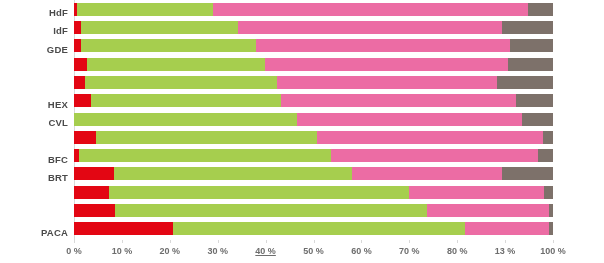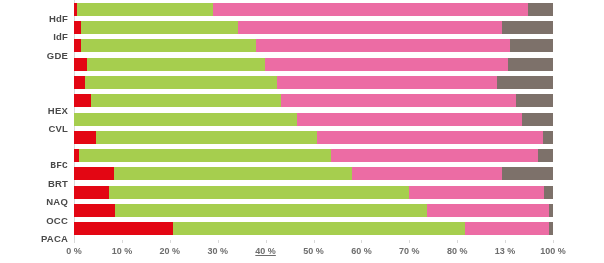--- a/index.html
+++ b/index.html
@@ -31,21 +31,21 @@
     position: absolute;
     left: 74px;
     top: 0px;
     width: 1px;
     height: 240px;
     background: #d9d9d9;
   }
   .cat-labels {
     position: absolute;
     left: 0px;
-    top: 10px;
+    top: 4px;
     width: 68px;
     height: 238px;
   }
   .cat-label {
     position: absolute;
     right: 0;
     width: 68px;
     text-align: right;
     font-size: 9.5px;
     font-weight: bold;
@@ -92,24 +92,22 @@
 <body>
 
 <div id="chart-root">
 
   <div class="cat-labels">
       <div class="cat-label" style="top: 3.15385px;">HdF</div>
       <div class="cat-label" style="top: 39.7692px;">GDE</div>
       <div class="cat-label" style="top: 21.4615px;">IdF</div>
       <div class="cat-label" style="top: 94.6923px;">HEX</div>
       <div class="cat-label" style="top: 113px;">CVL</div>
-      <div class="cat-label" style="top: 149.615px; font-family: Liberation Mono, monospace;">BFC</div>
+      <div class="cat-label" style="top: 149.615px;">BFC</div>
       <div class="cat-label" style="top: 167.923px;">BRT</div>
-      <div class="cat-label" style="top: 186.231px;">NAQ</div>
-      <div class="cat-label" style="top: 204.538px;">OCC</div>
       <div class="cat-label" style="top: 222.846px; margin-left: 8px;">PACA</div>
     </div>
 
   <div class="axis-line"></div>
 
   <div class="plot-area">
       <div class="bar-row" style="top: 2.65385px; height: 13px;">
         <div class="seg" title="HdF — red: 0.7%" style="width: 0.7%; background: rgb(227, 6, 19);"></div>
         <div class="seg" title="HdF — green: 28.3%" style="width: 28.3%; background: rgb(166, 206, 78);"></div>
         <div class="seg" title="HdF — pink: 65.8%" style="width: 65.8%; background: rgb(236, 108, 164);"></div>

